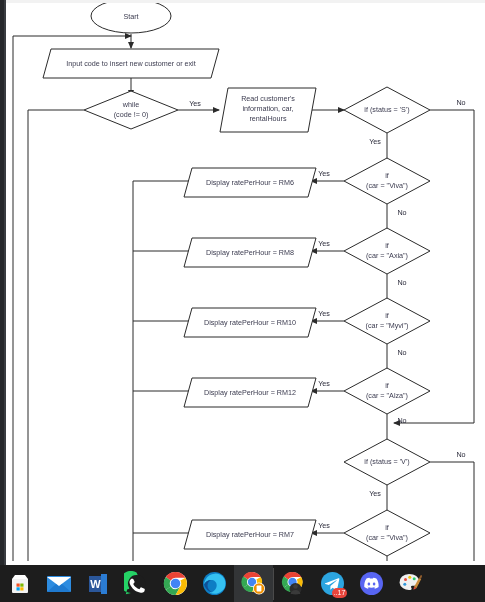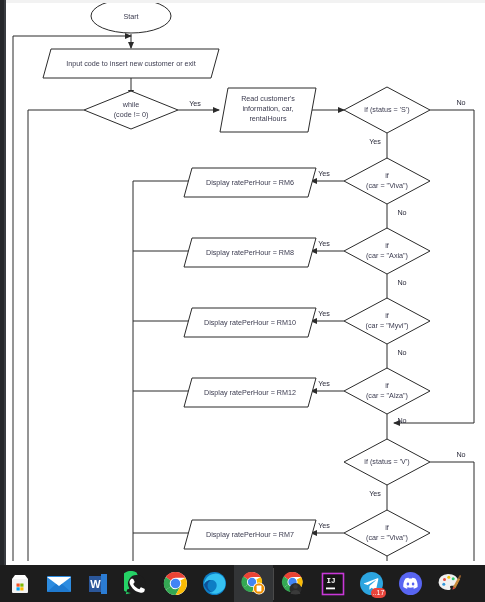--- a/index.html
+++ b/index.html
@@ -354,27 +354,20 @@
         <path d="M2.8 5.3 L7.2 8.5 a5 5 0 0 0 0 5 l-4.4 3.2 A10 10 0 0 1 2.8 5.3 z" fill="#34a853"></path>
         <path d="M2.8 16.7 l4.4 -3.2 a5 5 0 0 0 8.7 -0.1 l-4.4 7.6 a10 10 0 0 1 -8.7 -4.3 z" fill="#34a853"></path>
         <path d="M20.2 6 a10 10 0 0 1 -8.7 15 l4.4 -7.6 a5 5 0 0 0 0 -5 z" fill="#fbbc05"></path>
         <circle cx="11.5" cy="11" r="4.2" fill="#4285f4"></circle>
         <circle cx="14.5" cy="18" r="6" fill="#2b2b2b"></circle>
         <circle cx="14.5" cy="15.5" r="2.3" fill="#3a3a3a"></circle>
         <path d="M9.6 23 a5 5 0 0 1 9.8 0 z" fill="#3a3a3a"></path>
       </svg>
     </div>
 
-    <div class="tb-item">
-      <svg width="24" height="24" viewBox="0 0 24 24">
-        <rect x="1.5" y="1.5" width="21" height="21" fill="#151515" stroke="#c838d8" stroke-width="1.6"></rect>
-        <text x="10" y="11" font-family="Liberation Mono, monospace" font-size="7.5" font-weight="bold" fill="#ffffff" text-anchor="middle">IJ</text>
-        <rect x="5" y="15.5" width="9" height="1.8" fill="#ffffff"></rect>
-      </svg>
-    </div>
 
     <div class="tb-item">
       <svg width="25" height="25" viewBox="0 0 25 25">
         <circle cx="12.5" cy="12.5" r="11.5" fill="#2ca5e0"></circle>
         <path d="M5.4 12.3 L18.4 7.2 c0.6 -0.2 1.1 0.1 0.9 1 l-2.2 10.4 c-0.2 0.7 -0.6 0.9 -1.2 0.5 l-3.3 -2.4 l-1.6 1.5 c-0.2 0.2 -0.3 0.3 -0.7 0.3 l0.2 -3.4 l6.2 -5.6 c0.3 -0.2 -0.1 -0.4 -0.4 -0.2 l-7.6 4.8 l-3.3 -1 c-0.7 -0.2 -0.7 -0.7 0.1 -1 z" fill="#ffffff"></path>
       </svg>
       <span class="tb-badge">..17</span>
     </div>
 
     <div class="tb-item">

